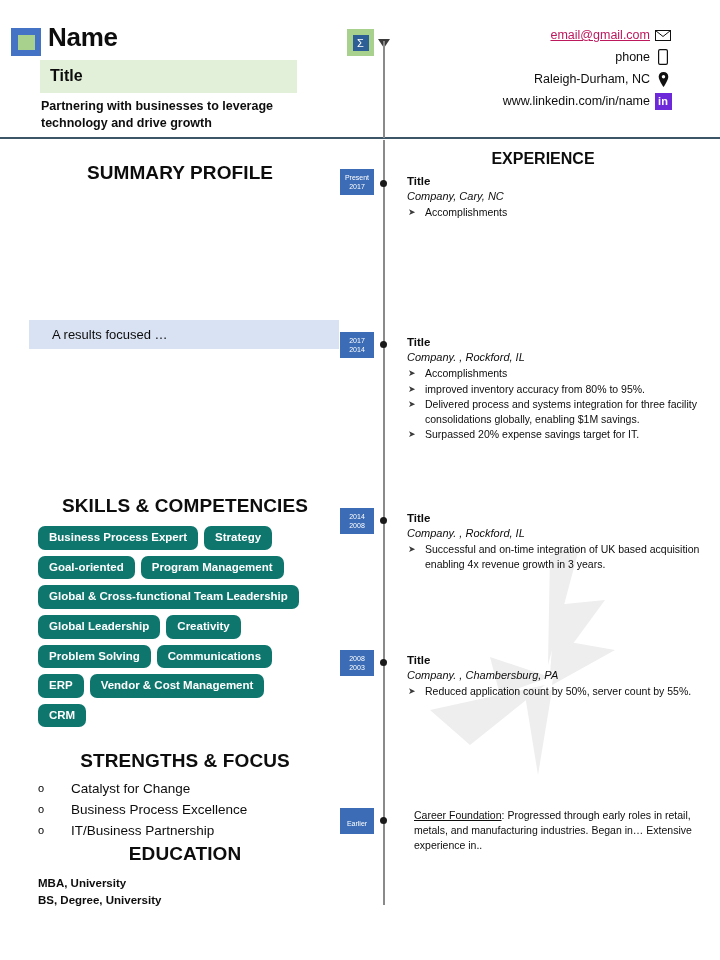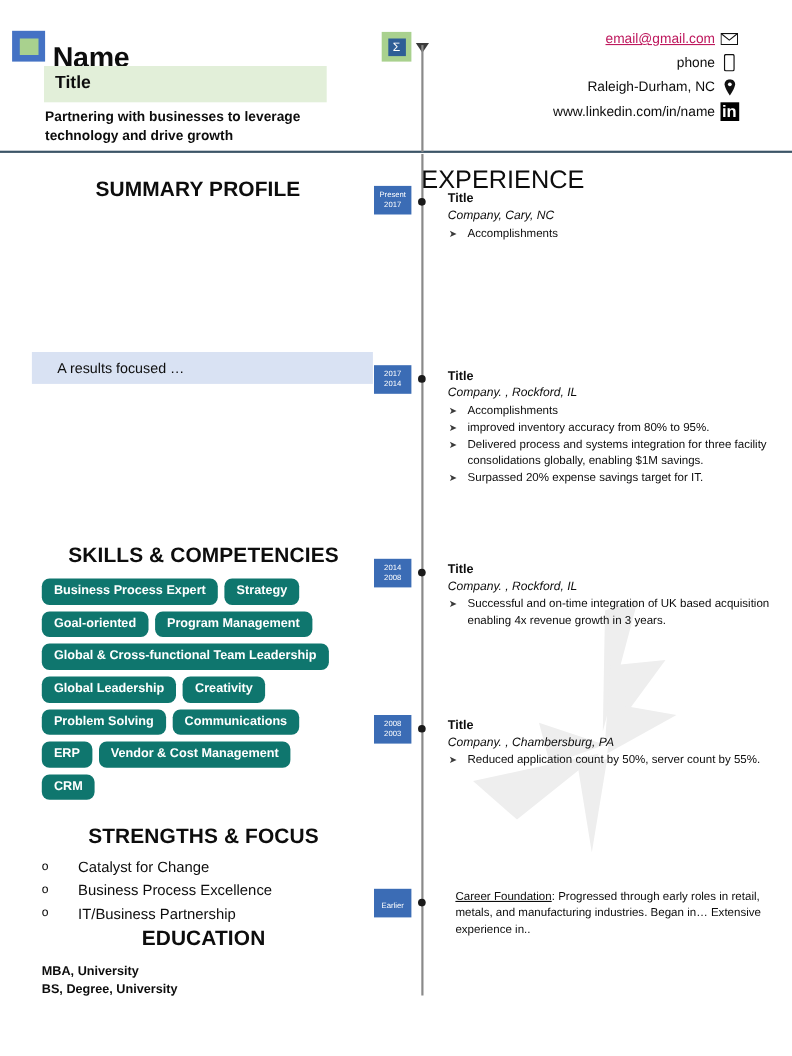--- a/index.html
+++ b/index.html
@@ -41,21 +41,21 @@
     background: #4472c4;
     display: flex; align-items: center; justify-content: center;
   }
   #brand-mark i {
     display: block;
     width: 17px; height: 15px;
     background: #a9d18e;
   }
   #name {
     position: absolute;
-    left: 48px; top: 39px;
+    left: 48px; top: 24px;
     font-size: 26px;
     font-weight: bold;
     letter-spacing: -.3px;
     line-height: 1;
   }
   #title-band {
     position: absolute;
     left: 40px; top: 60px;
     width: 257px; height: 33px;
     background: #e2efd9;
@@ -118,23 +118,23 @@
     position: absolute;
     left: 650px; top: 24px;
     width: 26px;
   }
   #contact-icons .ic {
     height: 22px;
     display: flex; align-items: center; justify-content: center;
   }
   .li-box {
     width: 17px; height: 17px;
-    background: #000000;
+    background: #6d28d9;
     color: #ffffff;
-    font-size: 15px;
+    font-size: 11px;
     font-weight: bold;
     line-height: 17px;
     text-align: center;
     font-family: "Liberation Sans", sans-serif;
   }
 
   
   #hrule {
     position: absolute;
     left: 0; top: 137px;
@@ -234,22 +234,23 @@
   #right-col {
     position: absolute;
     left: 383px; top: 140px;
     width: 337px; height: 820px;
     z-index: 2;
   }
   #exp-head {
     position: absolute;
     left: 0; top: 10px;
     width: 320px;
-    font-size: 23px;
-    font-weight: normal;
+    text-align: center;
+    font-size: 16px;
+    font-weight: bold;
   }
 
   .date-badge {
     position: absolute;
     width: 34px; height: 26px;
     background: #3b6cb5;
     color: #ffffff;
     font-size: 7px;
     text-align: center;
     line-height: 9px;

